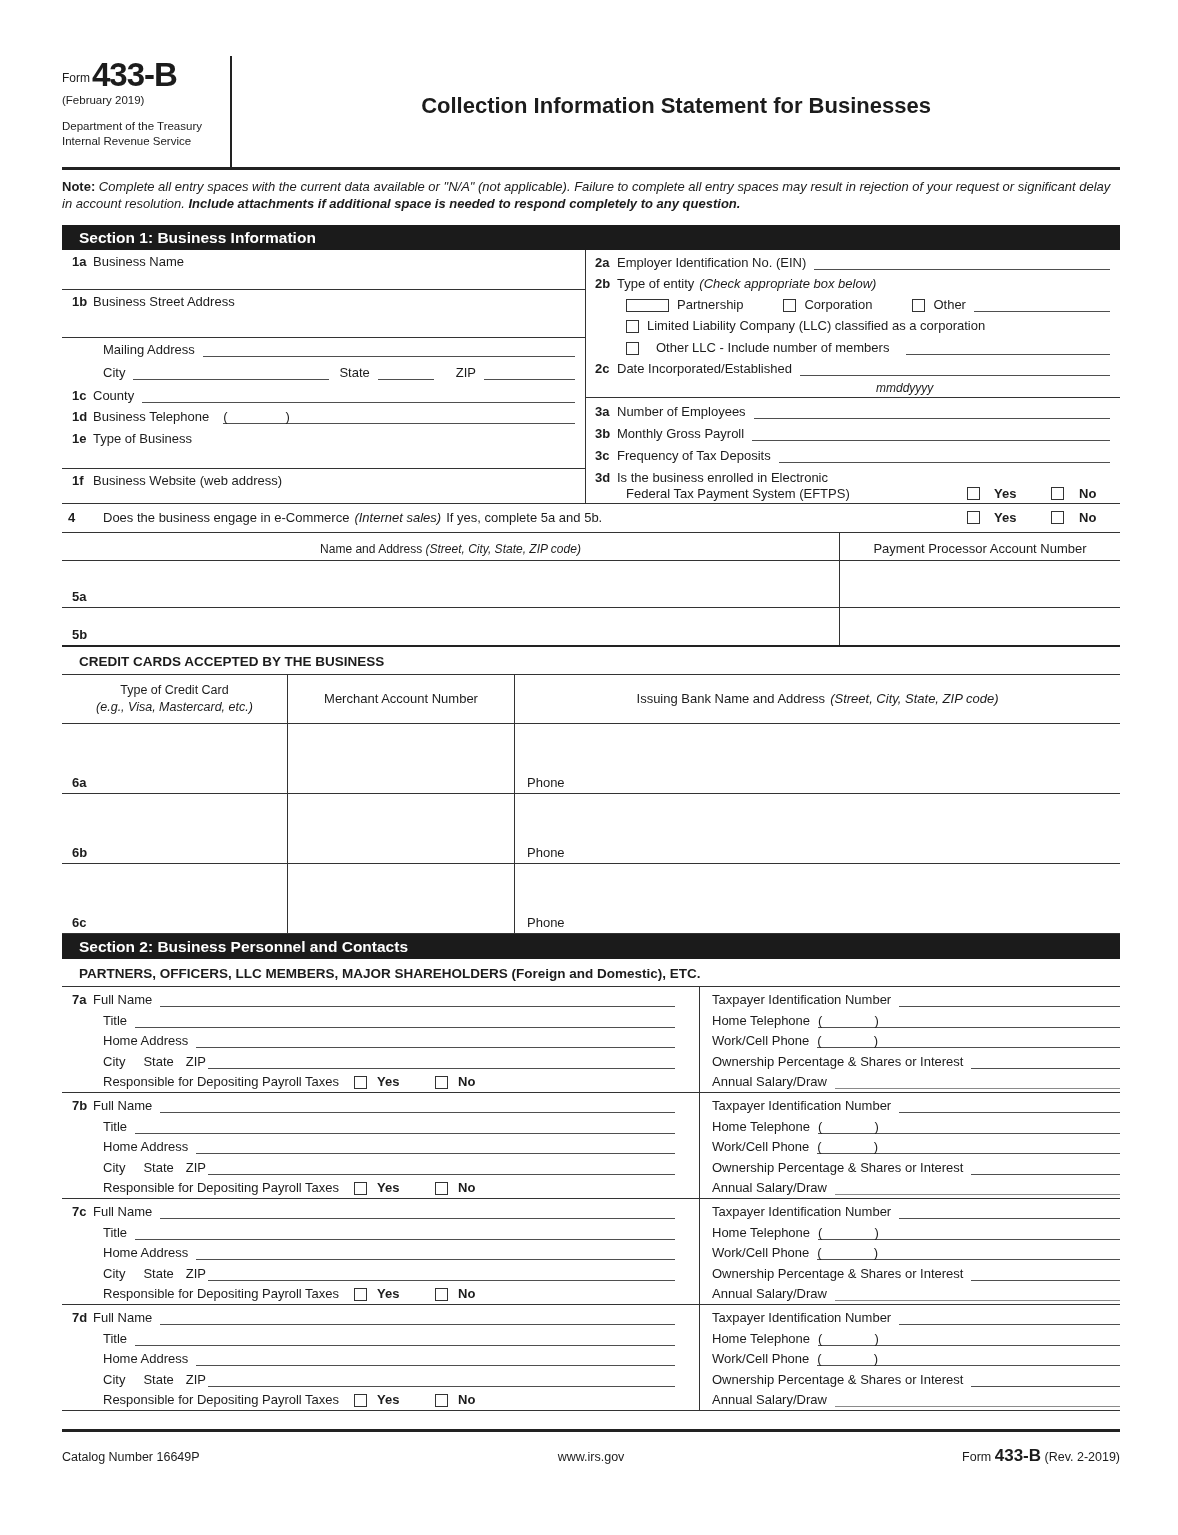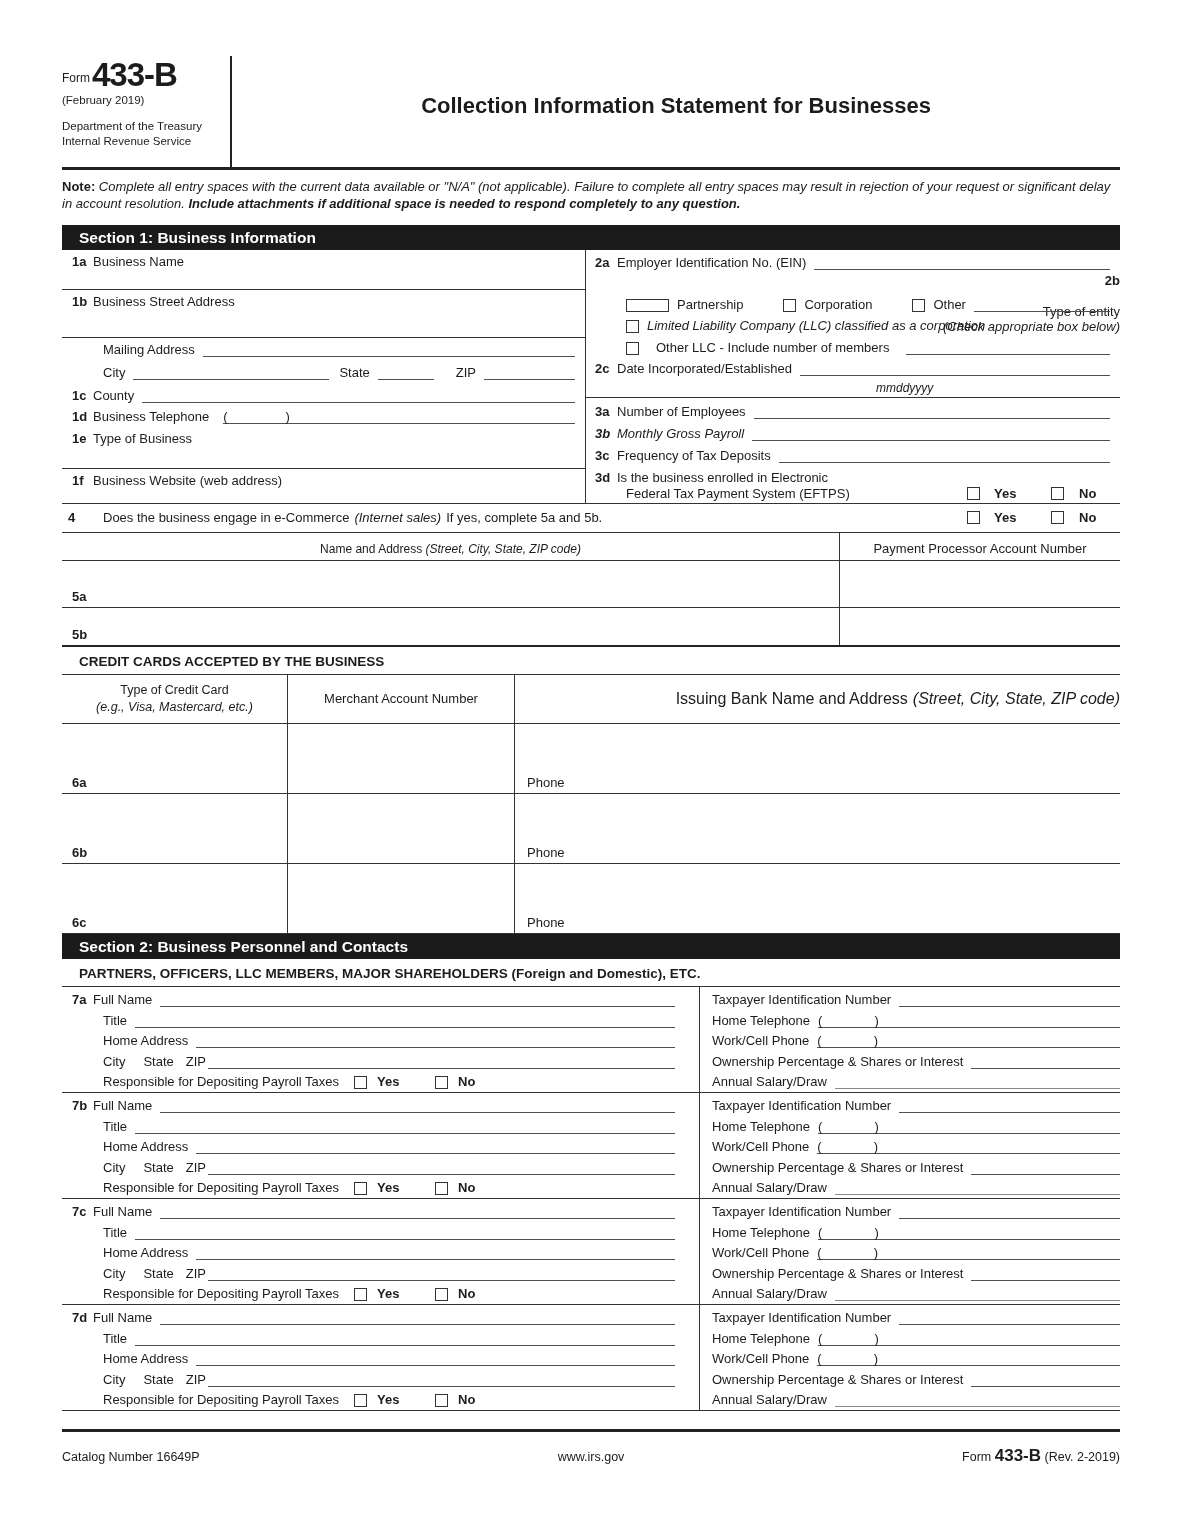--- a/index.html
+++ b/index.html
@@ -45,28 +45,28 @@
   .bb { border-bottom:1.3px solid #333; }
   .r1a { height:40px; }
   .r1b { height:48px; }
   .r-mail { height:22px; }
   .r-city { height:23px; }
   .r-county { height:23px; }
   .r-phone { height:21px; }
   .r1e { height:42px; }
   .r1f { height:34px; }
   .r2a { height:23px; }
-  .r2b { height:21px;flex-direction:column; }
+  .r2b { height:21px; }
   .r-ent { height:21px; }
-  .r-llc { height:21px;font-style:italic; }
+  .r-llc { height:21px; }
   .r-ollc { height:22px;gap:9px; }
   .r2c { height:21px; }
   .r-mmdd { height:19px; padding-bottom:2px; }
   .r3a { height:24px; }
-  .r3b { height:22px;font-style:italic; }
+  .r3b { height:22px; }
   .r3c { height:22px; }
   .r3d1 { height:19px; padding-bottom:0; }
   .r3d2 { height:18px; padding-bottom:2px; }
   .phone-ul { display:flex; align-items:flex-end; justify-content:flex-start; }
   .phone-ul .paren { font-size:13px; line-height:13px; }
   .phone-ul .paren.close { margin-left:58px; }
   .mmdd-hint { font-size:12px; font-style:italic; margin-left:290px; }
   .yn { margin-left:auto; display:flex; align-items:center; padding-right:20px; }
   .yn .yn-yes { font-weight:bold; font-size:13px; margin-left:14px; width:57px; }
   .yn .cb2 { margin-left:0; }
@@ -84,21 +84,21 @@
   .pp-row { display:flex; }
   .pp-row .c1 { width:778px; border-right:1.3px solid #333; display:flex; align-items:flex-end; padding:0 0 3px 10px; font-weight:bold; font-size:13px; }
   .pp-row .c2 { flex:1; }
   .pp-5a { height:46px;justify-content:space-between; }
   .pp-5b { height:40px; border-top:1px solid #333; border-bottom:2px solid #222; }
   
   .cc-head { height:28px; border-bottom:1.5px solid #333; font-weight:bold; font-size:13.5px; padding:7px 0 0 17px; }
   .cc-hdr { display:flex; height:49px; border-bottom:1.3px solid #333; }
   .cc-c1 { width:226px; border-right:1.3px solid #333; display:flex; flex-direction:column; align-items:center; justify-content:center; font-size:12.5px; line-height:1.35; text-align:center; }
   .cc-c2 { width:227px; border-right:1.3px solid #333; display:flex; align-items:center; justify-content:center; font-size:13px; }
-  .cc-c3 { flex:1; display:flex; align-items:center; justify-content:flex-end; font-size:16px; }
+  .cc-c3 { flex:1; display:flex; align-items:center; justify-content:center; font-size:13px; }
   .cc-row { display:flex; height:70px; border-bottom:1.3px solid #333; }
   .cc-row:last-child { height:71px; border-bottom:none; }
   .cc-row .c1 { width:226px; border-right:1.3px solid #333; display:flex; align-items:flex-end; padding:0 0 3px 10px; font-weight:bold; font-size:13px; }
   .cc-row .c2 { width:227px; border-right:1.3px solid #333; }
   .cc-row .c3 { flex:1; display:flex; align-items:flex-end; padding:0 0 3px 12px; font-size:13px; }
   
   .subtitle { height:28px; border-bottom:1.3px solid #333; font-weight:bold; font-size:13.5px; padding:7px 0 0 17px; }
   .person { display:flex; height:106px; border-bottom:1.3px solid #333; }
   .p-left { width:638px; border-right:1.3px solid #333; display:flex; flex-direction:column; padding-top:2px; }
   .p-right { flex:1; display:flex; flex-direction:column; padding:2px 0 0 12px; }

